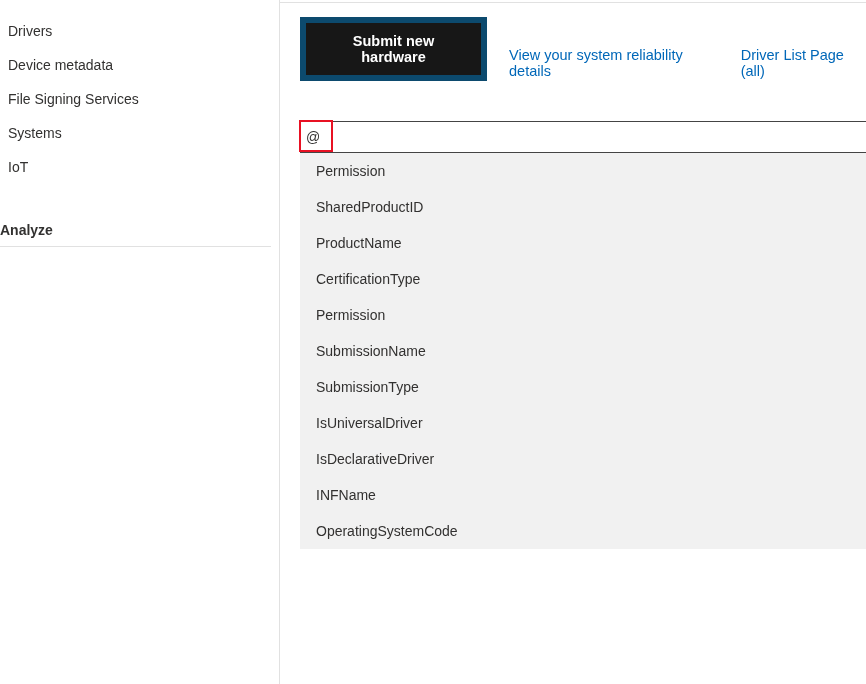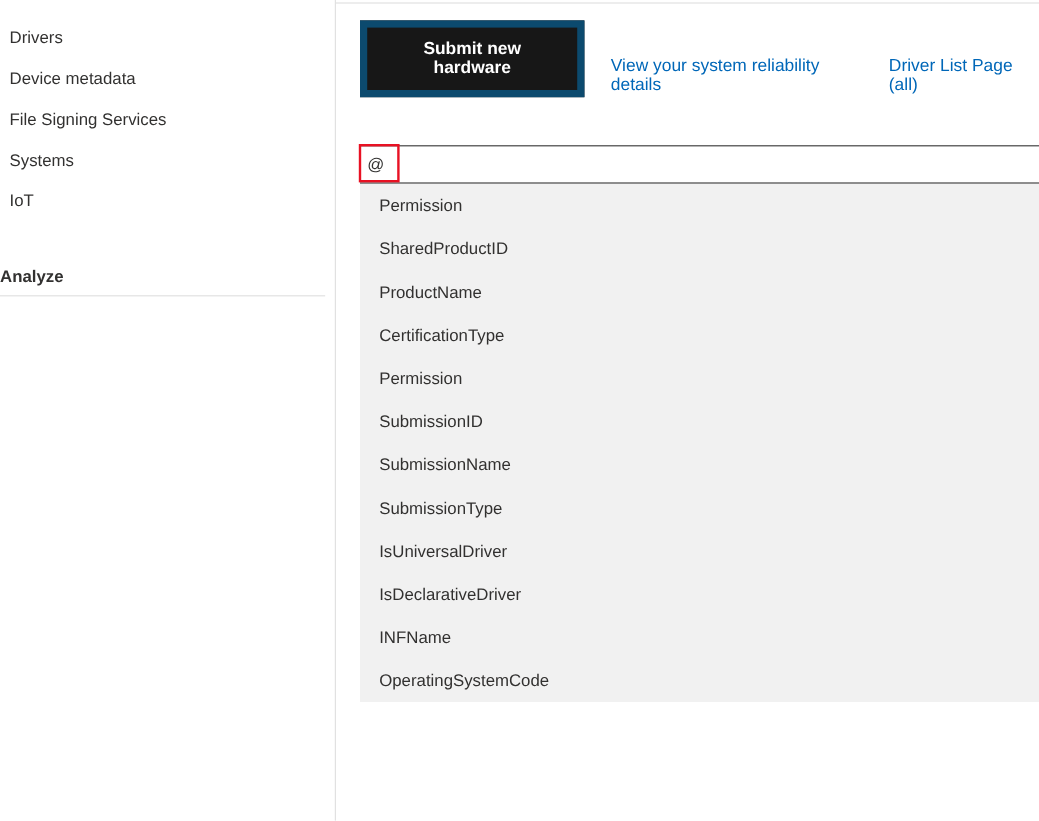--- a/index.html
+++ b/index.html
@@ -141,21 +141,20 @@
     <input type="text" class="search-input" value="@" style="">
     <div class="search-highlight"></div>
   </div>
 
   <div class="dropdown-list">
     <div class="dropdown-item">Permission</div>
     <div class="dropdown-item">SharedProductID</div>
     <div class="dropdown-item">ProductName</div>
     <div class="dropdown-item">CertificationType</div>
     <div class="dropdown-item">Permission</div>
-    <div class="dropdown-item">SubmissionID</div>
     <div class="dropdown-item">SubmissionName</div>
     <div class="dropdown-item">SubmissionType</div>
     <div class="dropdown-item">IsUniversalDriver</div>
     <div class="dropdown-item">IsDeclarativeDriver</div>
     <div class="dropdown-item">INFName</div>
     <div class="dropdown-item">OperatingSystemCode</div>
   </div>
 </div>
 
 </body></html>

